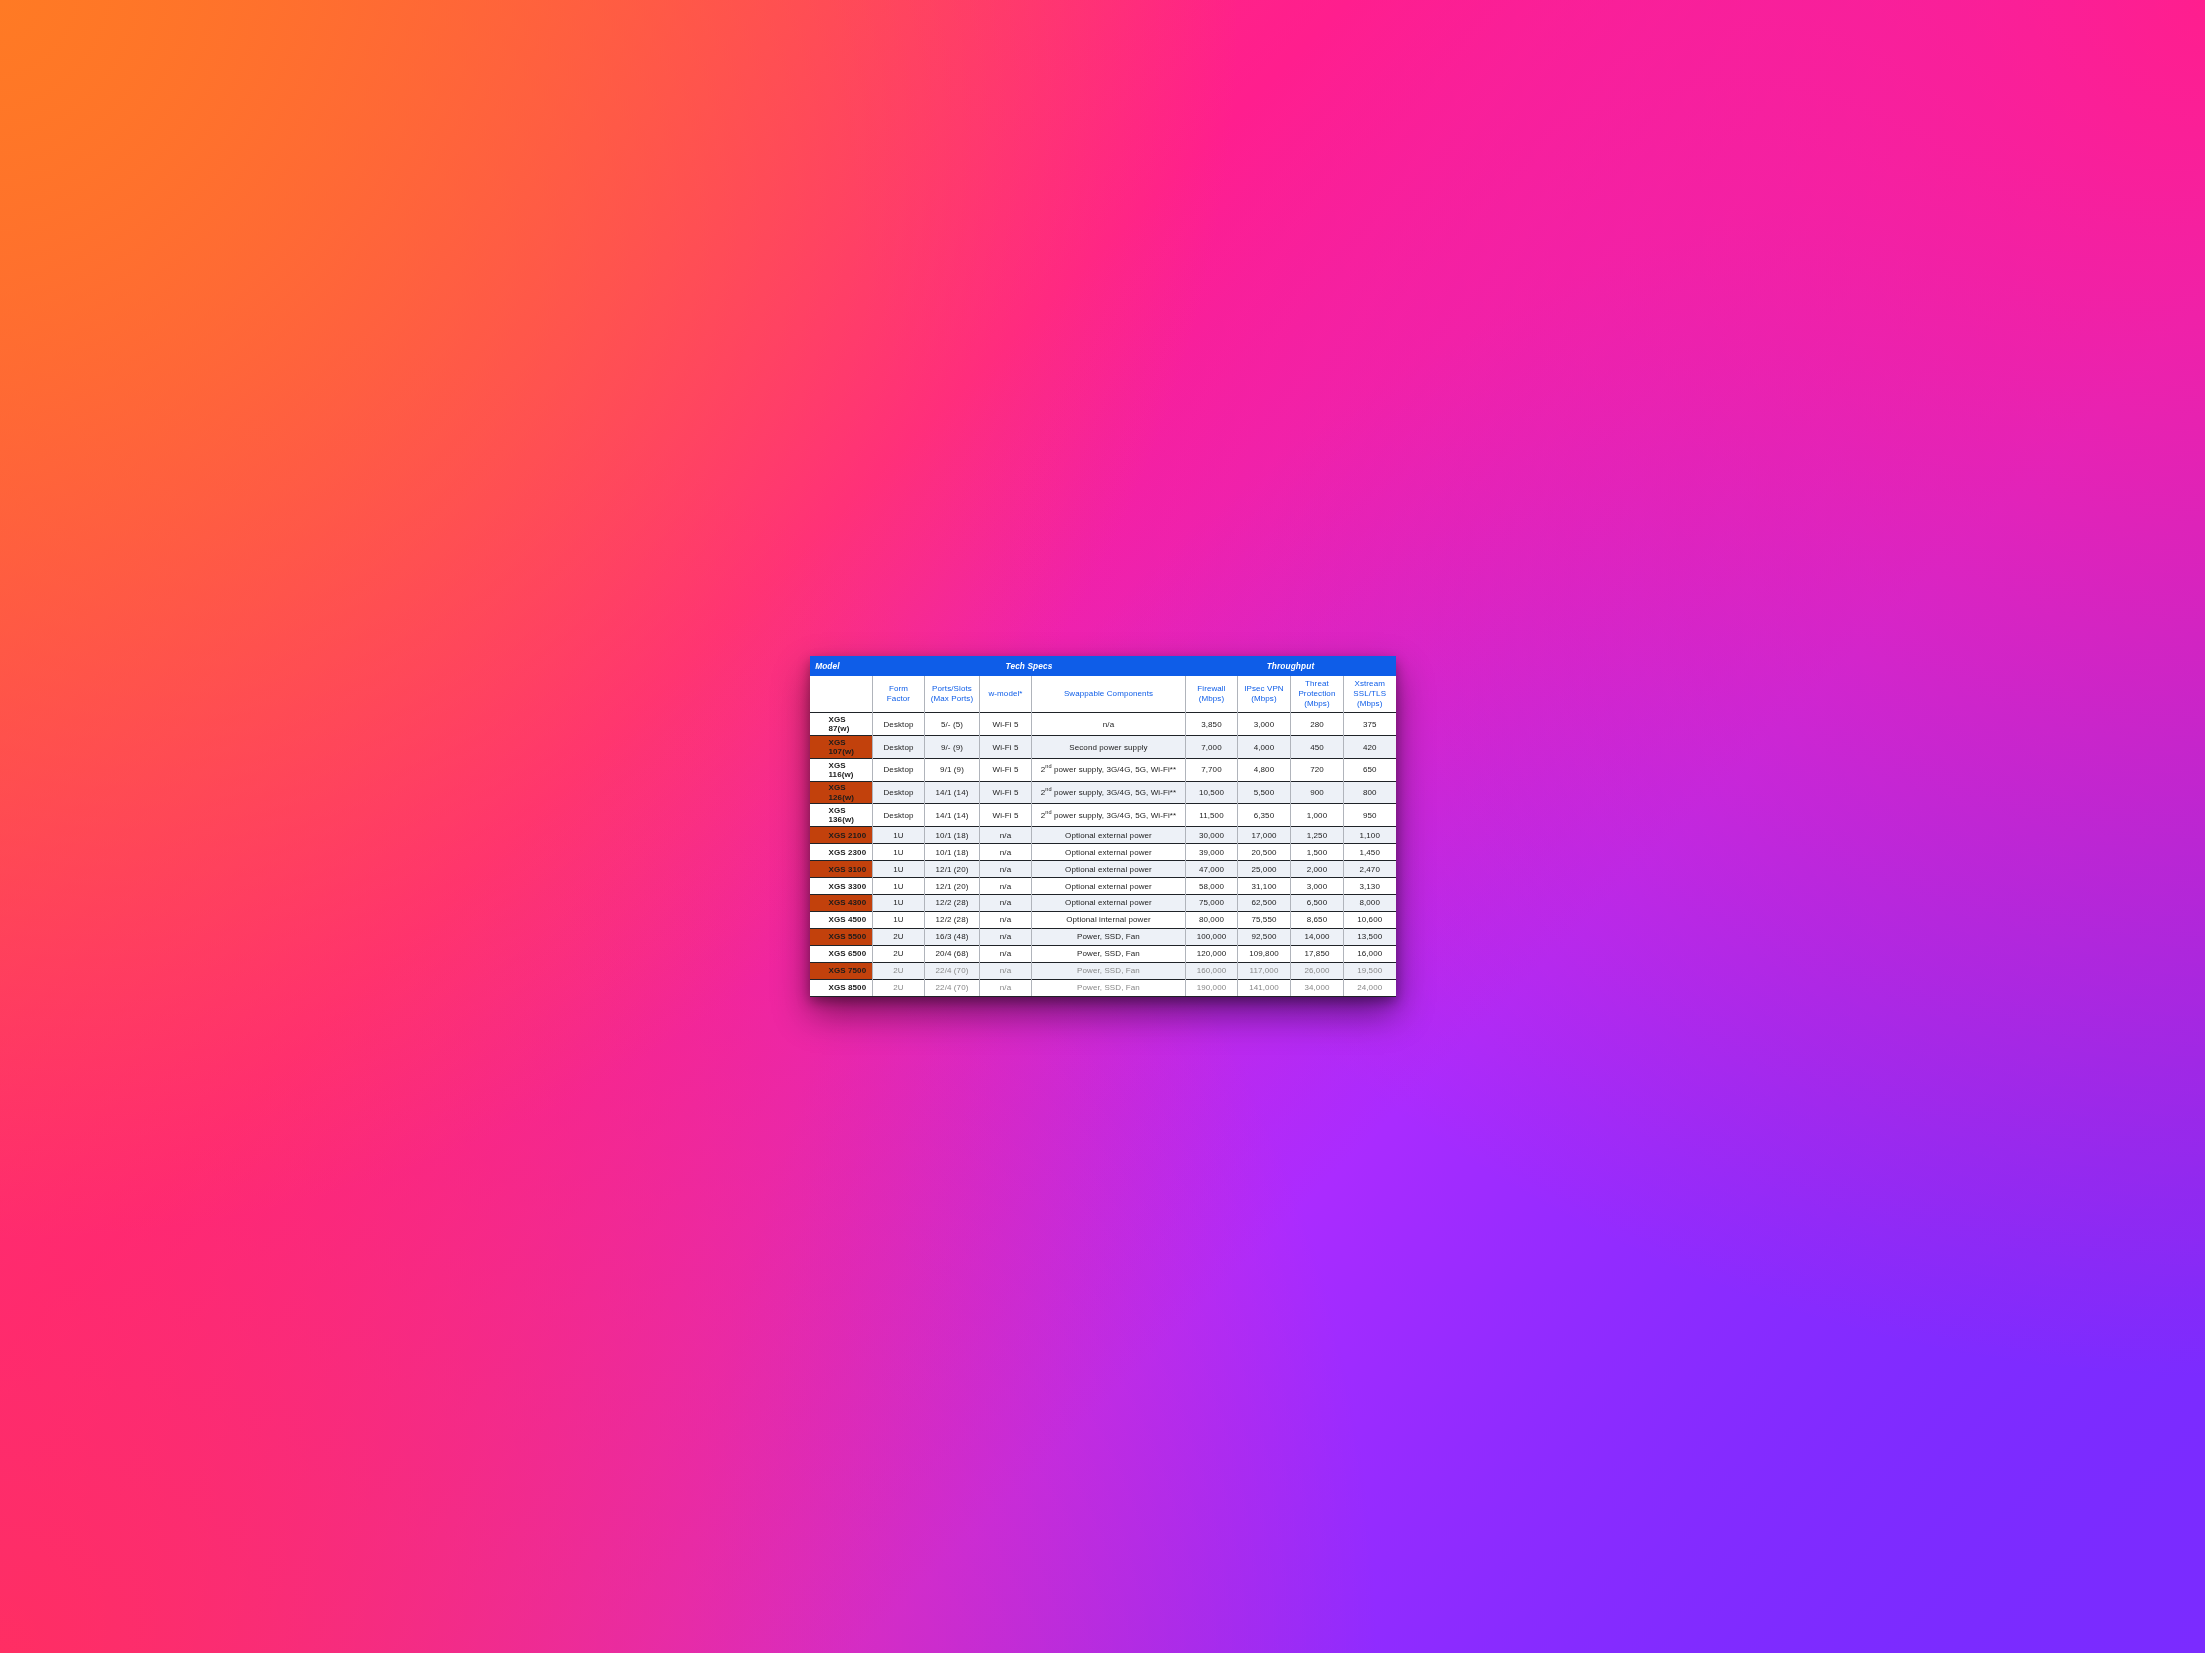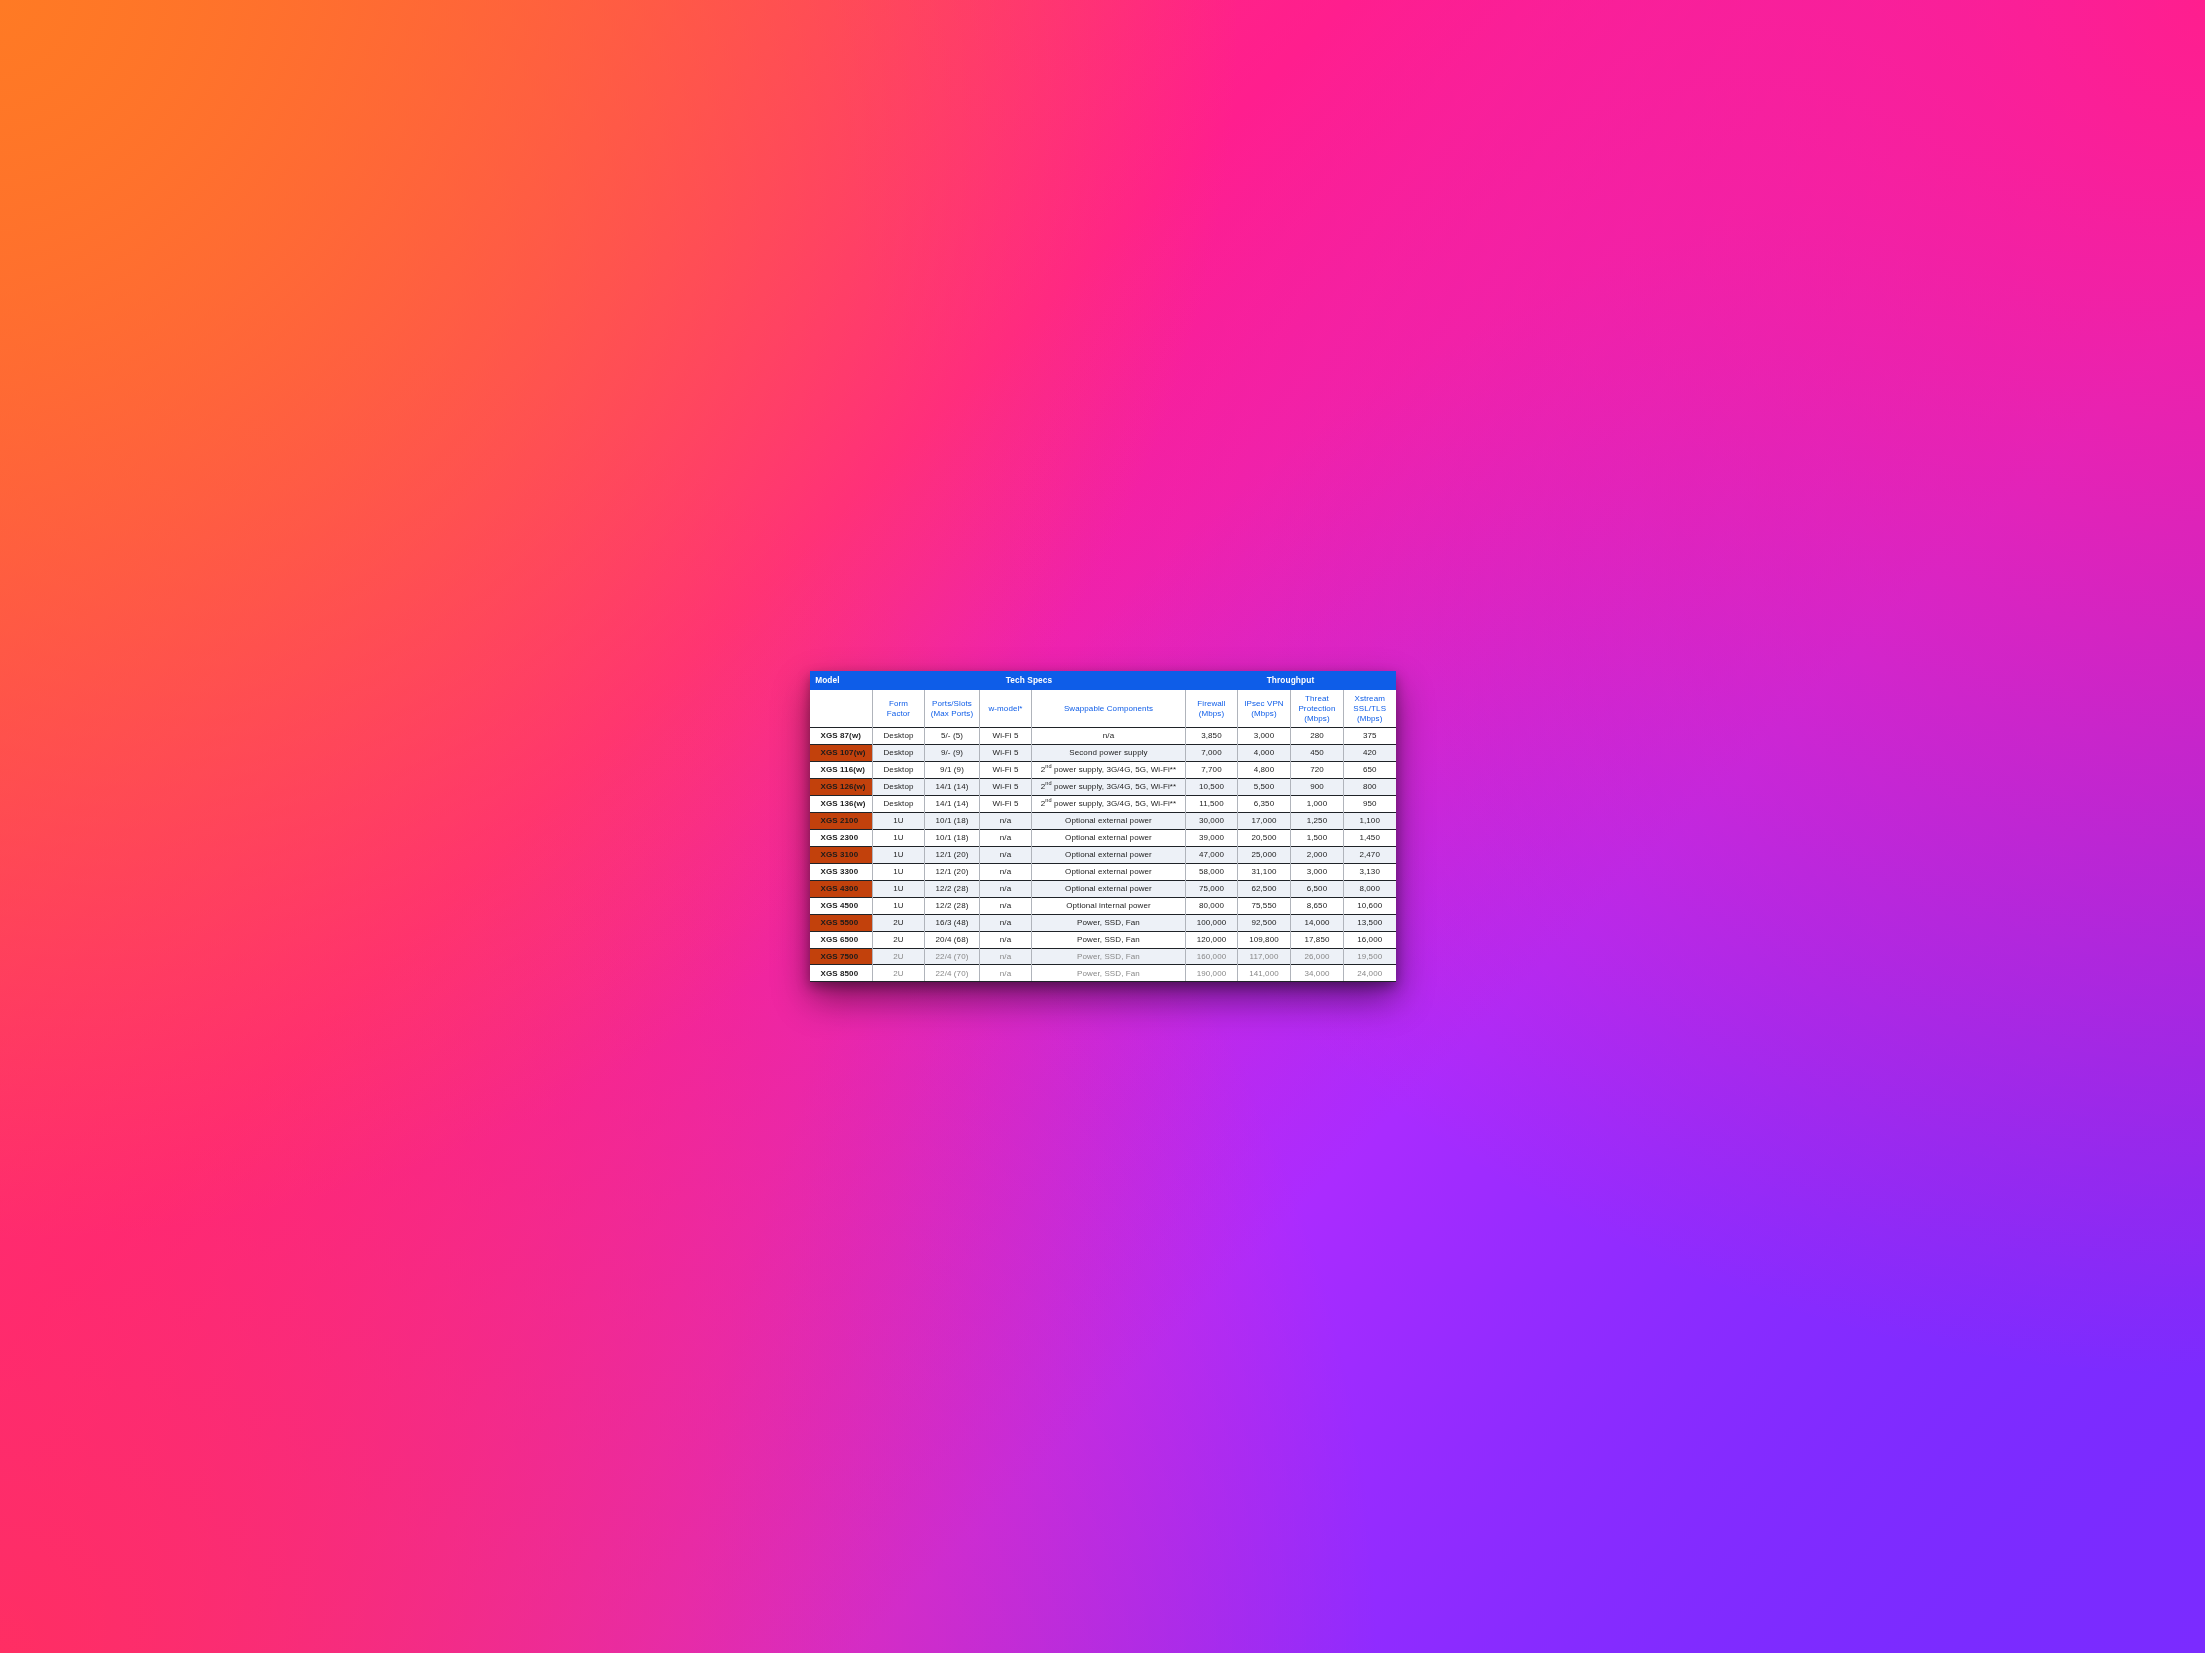--- a/index.html
+++ b/index.html
@@ -29,20 +29,21 @@
   col.ports{width:55px;}
   col.wm{width:52px;}
   col.swap{width:auto;}
   col.fw{width:52px;}
   col.ipsec{width:53px;}
   col.tp{width:53px;}
   col.xs{width:52px;}
   .grp th{
     background:#0E5DE8;
     color:#fff;
+    font-style:italic;
     font-weight:600;
     height:15px;
     padding:2.3px 5.7px;
     font-size:8.3px;
   }
   .grp th.model-h{text-align:left;}
   .sub th{
     color:#0E5DE8;
     font-weight:500;
     background:#fff;
@@ -57,21 +58,21 @@
     border-top:0.9px solid #1f2328;
     border-left:0.6px solid #b0b4bb;
     padding:1.7px 5.7px;
     text-align:center;
     height:12.6px;
     line-height:1.15;
     font-feature-settings:"tnum";
   }
   tbody td:first-child{
     border-left:none;text-align:left;font-weight:700;background:#fff;
-    padding-left:11px;
+    padding-left:19px;
     margin-left:34px;
   }
   tbody tr.alt td{background:#EDF1F7;}
   tbody tr.alt td:first-child{background:#c2410c;}
   tbody tr.muted td{color:#888;}
   tbody tr.muted td:first-child{color:#1b1b1b;}
   tbody tr:last-child td{border-bottom:0.9px solid #1f2328;}
   sup{font-size:0.7em;line-height:0;}
 </style>
 </head>

